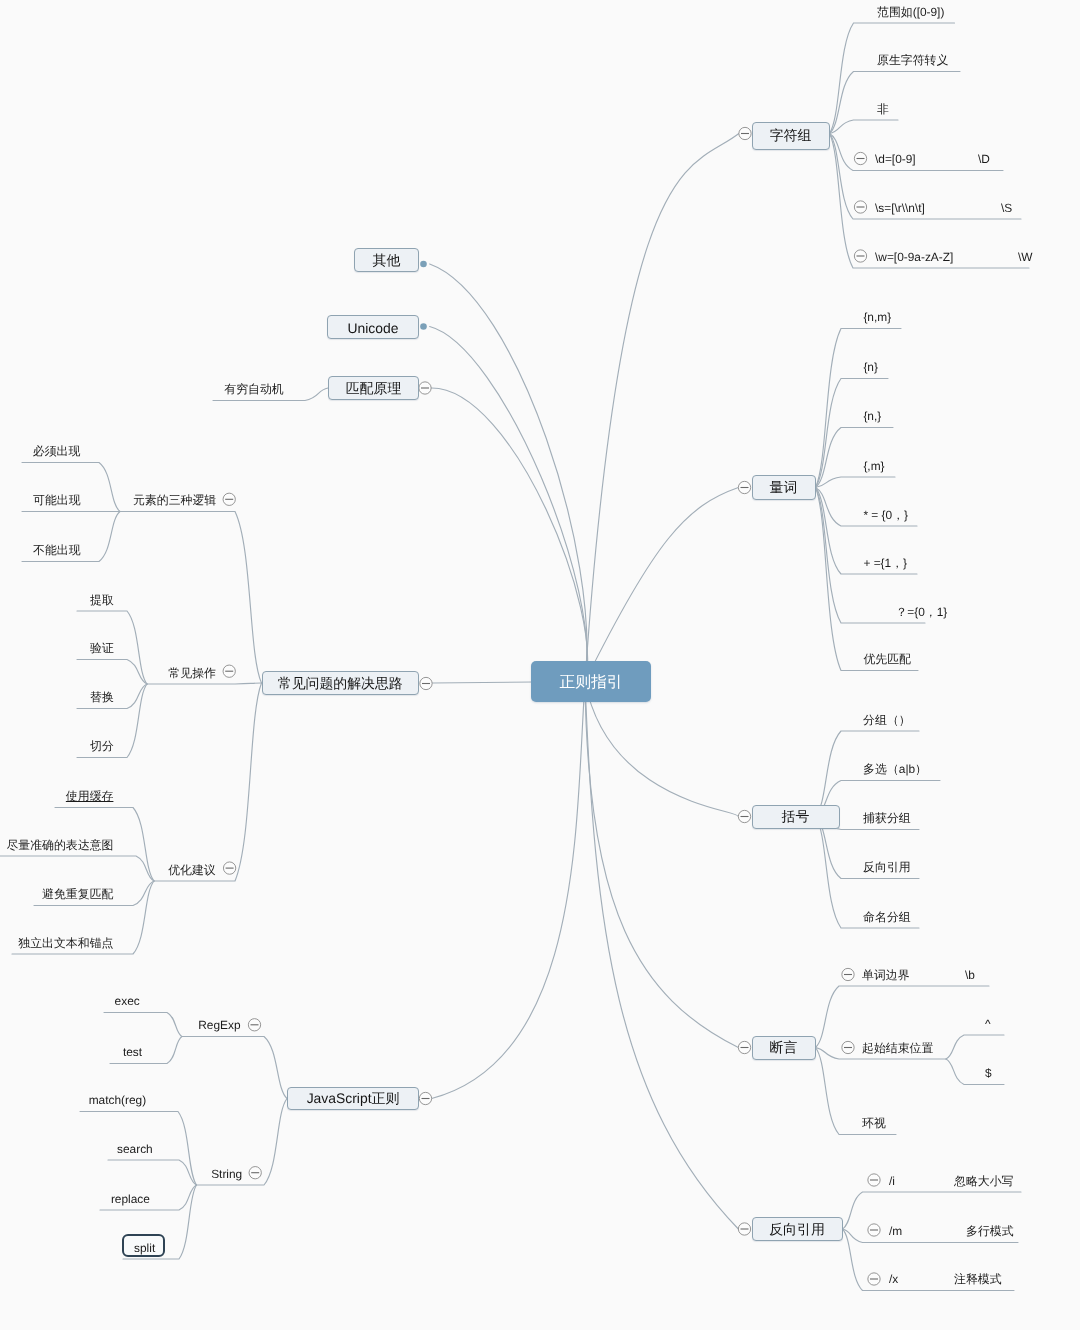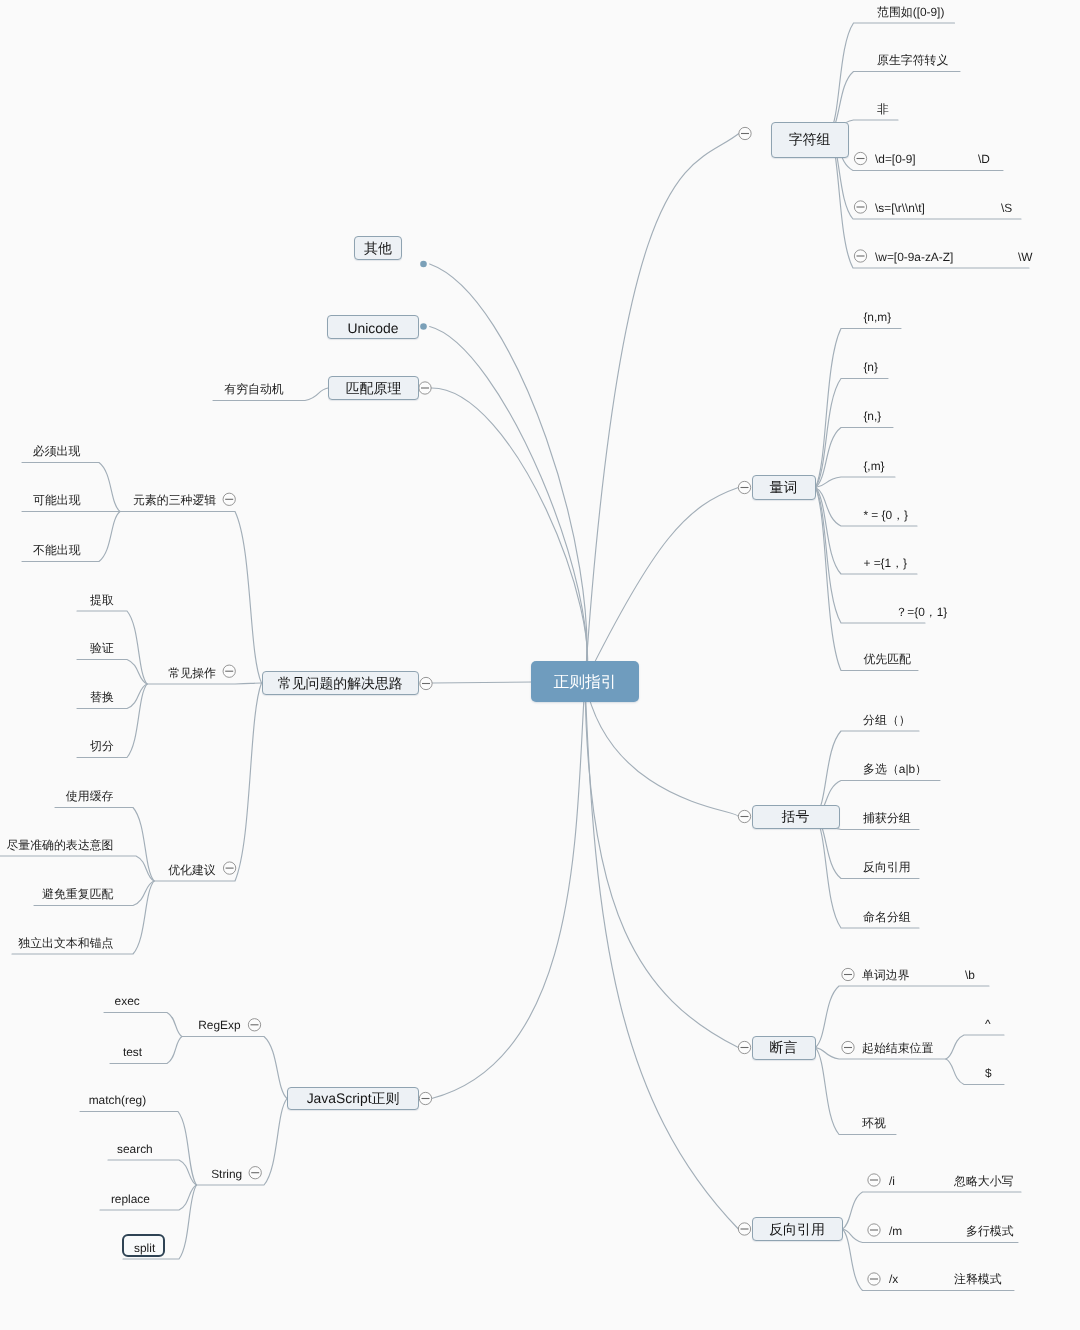--- a/index.html
+++ b/index.html
@@ -169,21 +169,21 @@
       <g>
         <circle cx="255.2" cy="1172.7" r="6.15" fill="#fcfcfc" stroke="#8a8a8a" stroke-width="0.9"></circle>
         <line x1="251.2" y1="1172.7" x2="259.2" y2="1172.7" stroke="#6a6a6a" stroke-width="1.1"></line>
       </g>
       <path d="M196.5,1185C187.546,1172.8725 190.0065,1126.935 178,1111.5L80,1111.5" fill="none" stroke="#a2aeb8" stroke-width="1.15" stroke-linecap="round"></path>
       <path d="M196.5,1185C188.03,1180.875 190.3575,1165.25 179,1160L108,1160" fill="none" stroke="#a2aeb8" stroke-width="1.15" stroke-linecap="round"></path>
       <path d="M196.5,1185C188.03,1189.125 190.3575,1204.75 179,1210L100,1210" fill="none" stroke="#a2aeb8" stroke-width="1.15" stroke-linecap="round"></path>
       <path d="M196.5,1185C188.03,1197.21 190.3575,1243.46 179,1259L123,1259" fill="none" stroke="#a2aeb8" stroke-width="1.15" stroke-linecap="round"></path>
     </svg>
   <div id="layer">
-      <div class="node-box" style="left: 751.5px; top: 121.5px; width: 78px; height: 36px; margin-left: 19px;">字符组</div>
+      <div class="node-box" style="left: 751.5px; top: 121.5px; width: 78px; height: 28px;">字符组</div>
       <div class="ntext" style="top: 5.7px; left: 877px;">范围如([0-9])</div>
       <div class="ntext" style="top: 54.2px; left: 877px;">原生字符转义</div>
       <div class="ntext" style="top: 102.7px; left: 877px;">非</div>
       <div class="ntext" style="top: 153.2px; left: 875px;">\d=[0-9]</div>
       <div class="ntext" style="left: 978px; top: 153.2px;">\D</div>
       <div class="ntext" style="top: 201.7px; left: 875px;">\s=[\r\\n\t]</div>
       <div class="ntext" style="left: 1001px; top: 201.7px;">\S</div>
       <div class="ntext" style="top: 250.7px; left: 875px;">\w=[0-9a-zA-Z]</div>
       <div class="ntext" style="left: 1018px; top: 250.7px;">\W</div>
       <div class="node-box" style="left: 751.5px; top: 475px; width: 64px; height: 25px;">量词</div>
@@ -208,44 +208,44 @@
       <div class="ntext" style="top: 1017.7px; left: 985px;">^</div>
       <div class="ntext" style="top: 1067.2px; left: 985px;">$</div>
       <div class="ntext" style="top: 1117.2px; left: 862px;">环视</div>
       <div class="node-box" style="left: 751.5px; top: 1217px; width: 91px; height: 24px;">反向引用</div>
       <div class="ntext" style="top: 1174.7px; left: 889px;">/i</div>
       <div class="ntext" style="left: 954px; top: 1174.7px;">忽略大小写</div>
       <div class="ntext" style="top: 1225.2px; left: 889px;">/m</div>
       <div class="ntext" style="left: 966px; top: 1225.2px;">多行模式</div>
       <div class="ntext" style="top: 1273.2px; left: 889px;">/x</div>
       <div class="ntext" style="left: 954px; top: 1273.2px;">注释模式</div>
-      <div class="node-box" style="left: 354px; top: 236px; width: 48px; height: 24px;">其他</div>
+      <div class="node-box" style="left: 354px; top: 248px; width: 65px; height: 24px;">其他</div>
       <div class="node-box" style="left: 327px; top: 314.5px; width: 92px; height: 24px;">Unicode</div>
       <div class="node-box" style="left: 328px; top: 376px; width: 91px; height: 24px;">匹配原理</div>
       <div class="ntext" style="top: 383.2px; right: 796.3px;">有穷自动机</div>
       <div class="node-box" style="left: 261.5px; top: 671px; width: 157.5px; height: 24px;">常见问题的解决思路</div>
       <div class="ntext" style="top: 494.2px; right: 863.8px;">元素的三种逻辑</div>
       <div class="ntext" style="top: 445.2px; right: 999.7px;">必须出现</div>
       <div class="ntext" style="top: 494.2px; right: 999.4px;">可能出现</div>
       <div class="ntext" style="top: 544.2px; right: 999.4px;">不能出现</div>
       <div class="ntext" style="top: 666.7px; right: 864.1px;">常见操作</div>
       <div class="ntext" style="top: 593.7px; right: 966.2px;">提取</div>
       <div class="ntext" style="top: 642.2px; right: 966.2px; padding-left: 37px;">验证</div>
       <div class="ntext" style="top: 691.2px; right: 966.2px;">替换</div>
       <div class="ntext" style="top: 740.2px; right: 966.2px;">切分</div>
       <div class="ntext" style="top: 863.7px; right: 864.3px;">优化建议</div>
-      <div class="ntext" style="top: 790.2px; right: 966.6px;">使用缓存</div>
+      <div class="ntext" style="top: 790.2px; right: 966.6px; text-decoration: underline;">使用缓存</div>
       <div class="ntext" style="top: 838.7px; right: 966.6px;">尽量准确的表达意图</div>
       <div class="ntext" style="top: 888.2px; right: 966.6px;">避免重复匹配</div>
       <div class="ntext" style="top: 936.7px; right: 966.6px;">独立出文本和锚点</div>
       <div class="node-box" style="left: 287px; top: 1087px; width: 132px; height: 23px;">JavaScript正则</div>
       <div class="ntext" style="top: 1019.2px; right: 839.5px;">RegExp</div>
       <div class="ntext" style="top: 995.2px; right: 940.3px;">exec</div>
       <div class="ntext" style="top: 1046.2px; right: 937.9px;">test</div>
       <div class="ntext" style="top: 1167.7px; right: 837.8px;">String</div>
       <div class="ntext" style="top: 1094.2px; right: 933.8px;">match(reg)</div>
       <div class="ntext" style="top: 1142.7px; right: 927.3px;">search</div>
       <div class="ntext" style="top: 1192.7px; right: 930.1px;">replace</div>
       <div class="sel-box" style="left: 122.25px; top: 1234px; width: 42.75px; height: 23.25px;"></div>
       <div class="ntext" style="top: 1241.7px; right: 924.8px;">split</div>
-      <div class="root-box" style="left: 531px; top: 661px; width: 108px; height: 41px;">正则指引</div>
+      <div class="root-box" style="left: 531px; top: 661px; width: 120px; height: 41px;">正则指引</div>
     </div>
 </div>
 
 </body></html>

